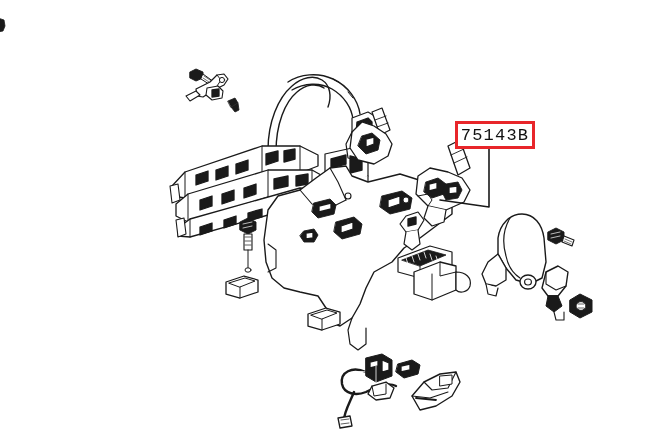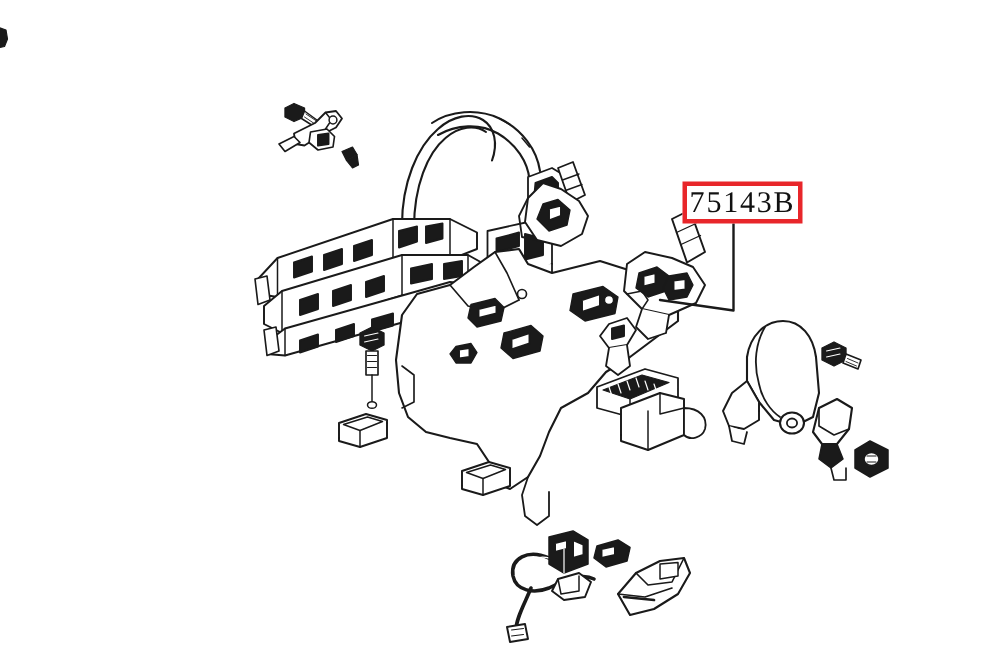--- a/index.html
+++ b/index.html
@@ -26,22 +26,22 @@
   }
   .callout-box {
     position: absolute;
     box-sizing: border-box;
     display: flex;
     align-items: center;
     justify-content: center;
     background: #ffffff;
   }
   .callout-label {
-    font-family: Liberation Serif, serif;
-    font-size: 20px;
+    font-family: Liberation Mono, monospace;
+    font-size: 17px;
     letter-spacing: 1.2px;
     color: #111111;
     line-height: 1;
     white-space: nowrap;
   }
 </style>
 </head>
 <body>
 
 <div id="diagram-root">

